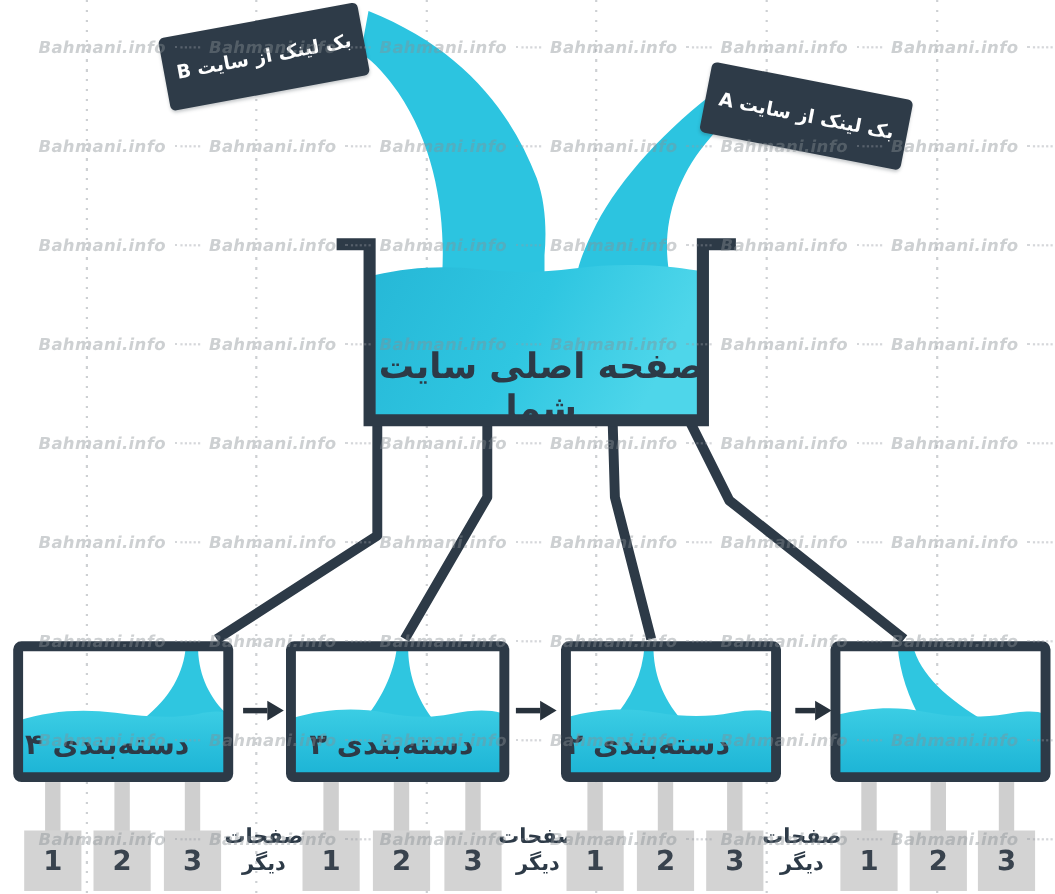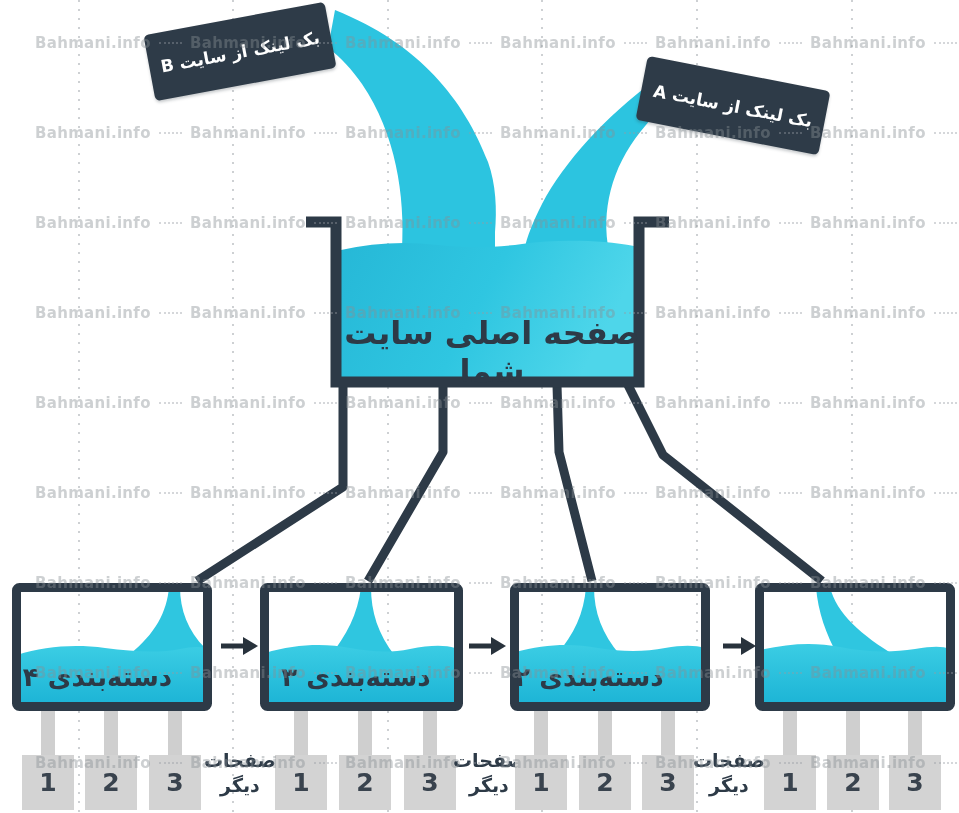--- a/index.html
+++ b/index.html
@@ -6,21 +6,21 @@
   .stage{
     position:relative;width:959px;height:813px;overflow:hidden;background:#ffffff;
     font-family:"DejaVu Sans","Liberation Sans",sans-serif;
   }
   
   #grid{position:absolute;inset:0;z-index:10;pointer-events:none;}
   .vline{position:absolute;top:0;bottom:0;width:2px;
     background:repeating-linear-gradient(to bottom,rgba(165,170,175,.55) 0 2px,transparent 2px 9px);}
   #art{position:absolute;inset:0;z-index:20;}
   .labels{position:absolute;inset:0;z-index:30;pointer-events:none;}
-  #wm{position:absolute;inset:0;z-index:40;pointer-events:none;}
+  #wm{position:absolute;inset:0;z-index:40;pointer-events:none;font-style:italic;}
   .wm-row{position:absolute;left:35px;right:0;height:18px;display:flex;align-items:center;}
   .wm-tile{flex:0 0 155px;display:flex;align-items:center;}
   .wm-text{font-size:15px;font-weight:bold;color:rgba(136,142,148,.42);letter-spacing:.3px;white-space:nowrap;}
   .wm-dots{flex:1;margin:0 8px;border-top:2px dotted rgba(150,156,162,.40);height:0;}
   
   .banner{position:absolute;background:#2e3b48;color:#ffffff;border-radius:5px;
     display:flex;align-items:center;justify-content:center;
     font-size:17px;font-weight:bold;box-shadow:0 2px 3px rgba(40,50,60,.25);}
   #banner-b{left:148px;top:18px;width:184px;height:67px;transform:rotate(-10.5deg);}
   #banner-a{left:640px;top:73px;width:186px;height:65px;transform:rotate(11deg);}

